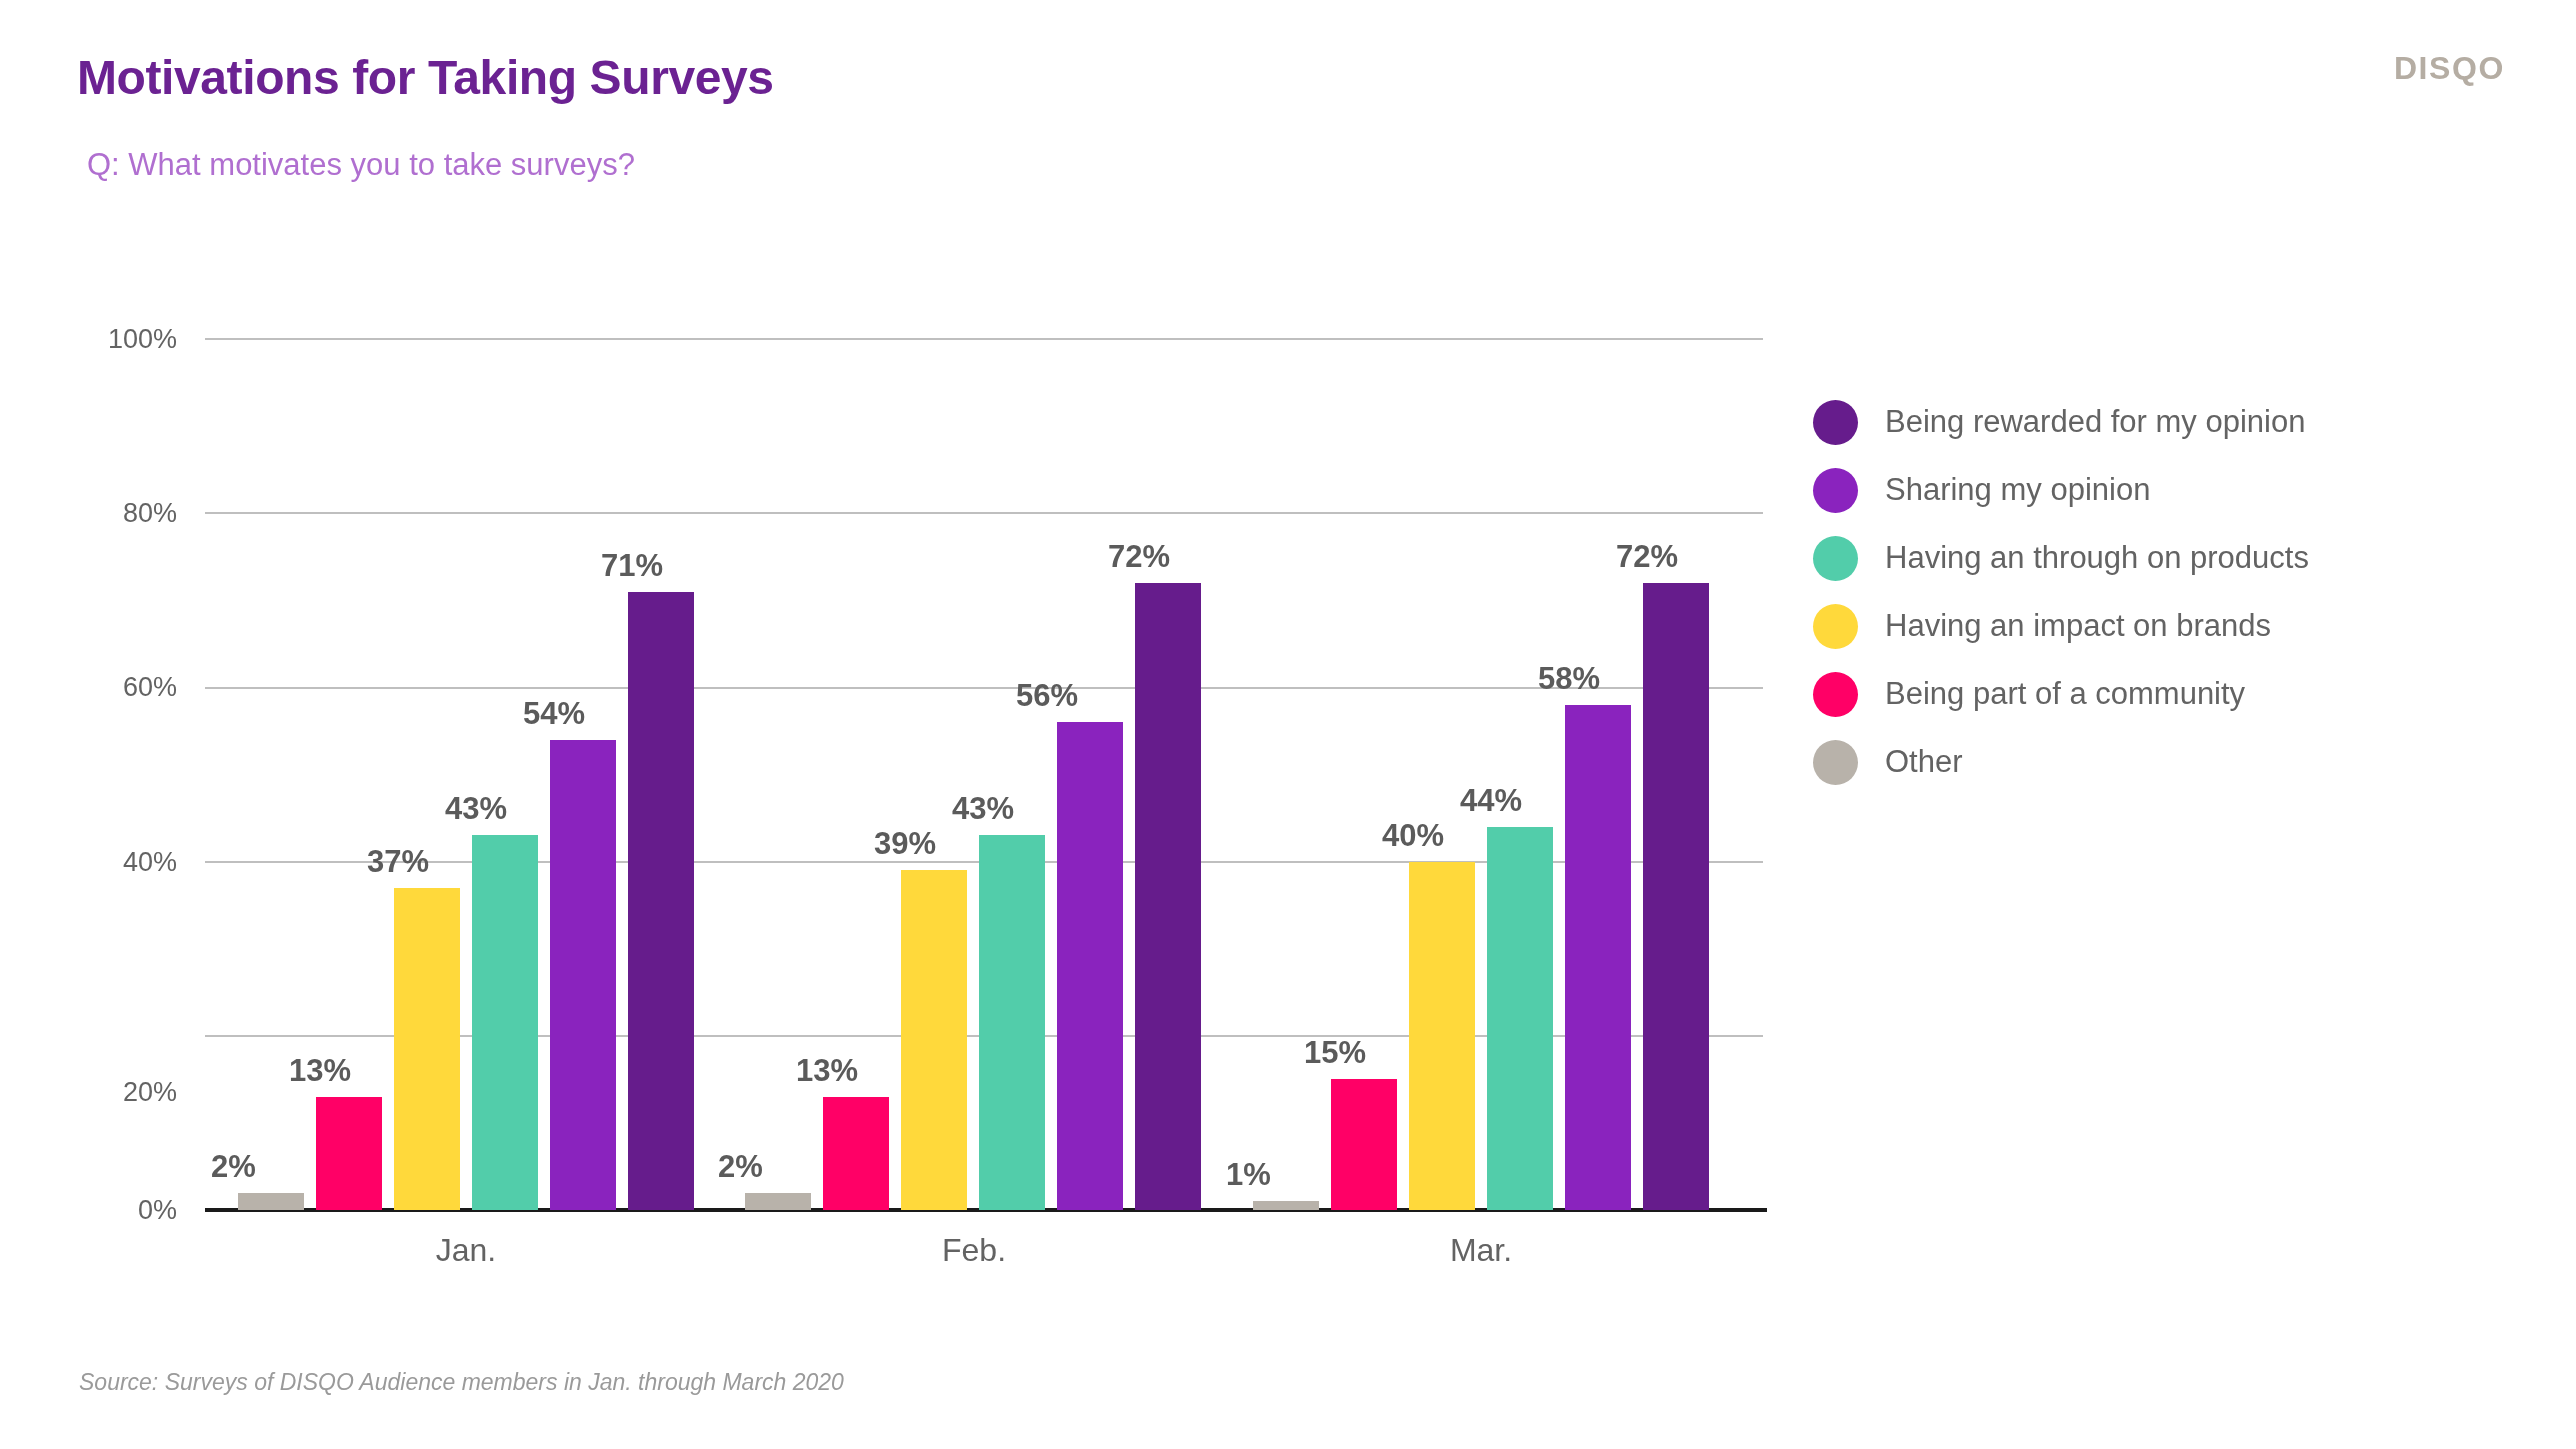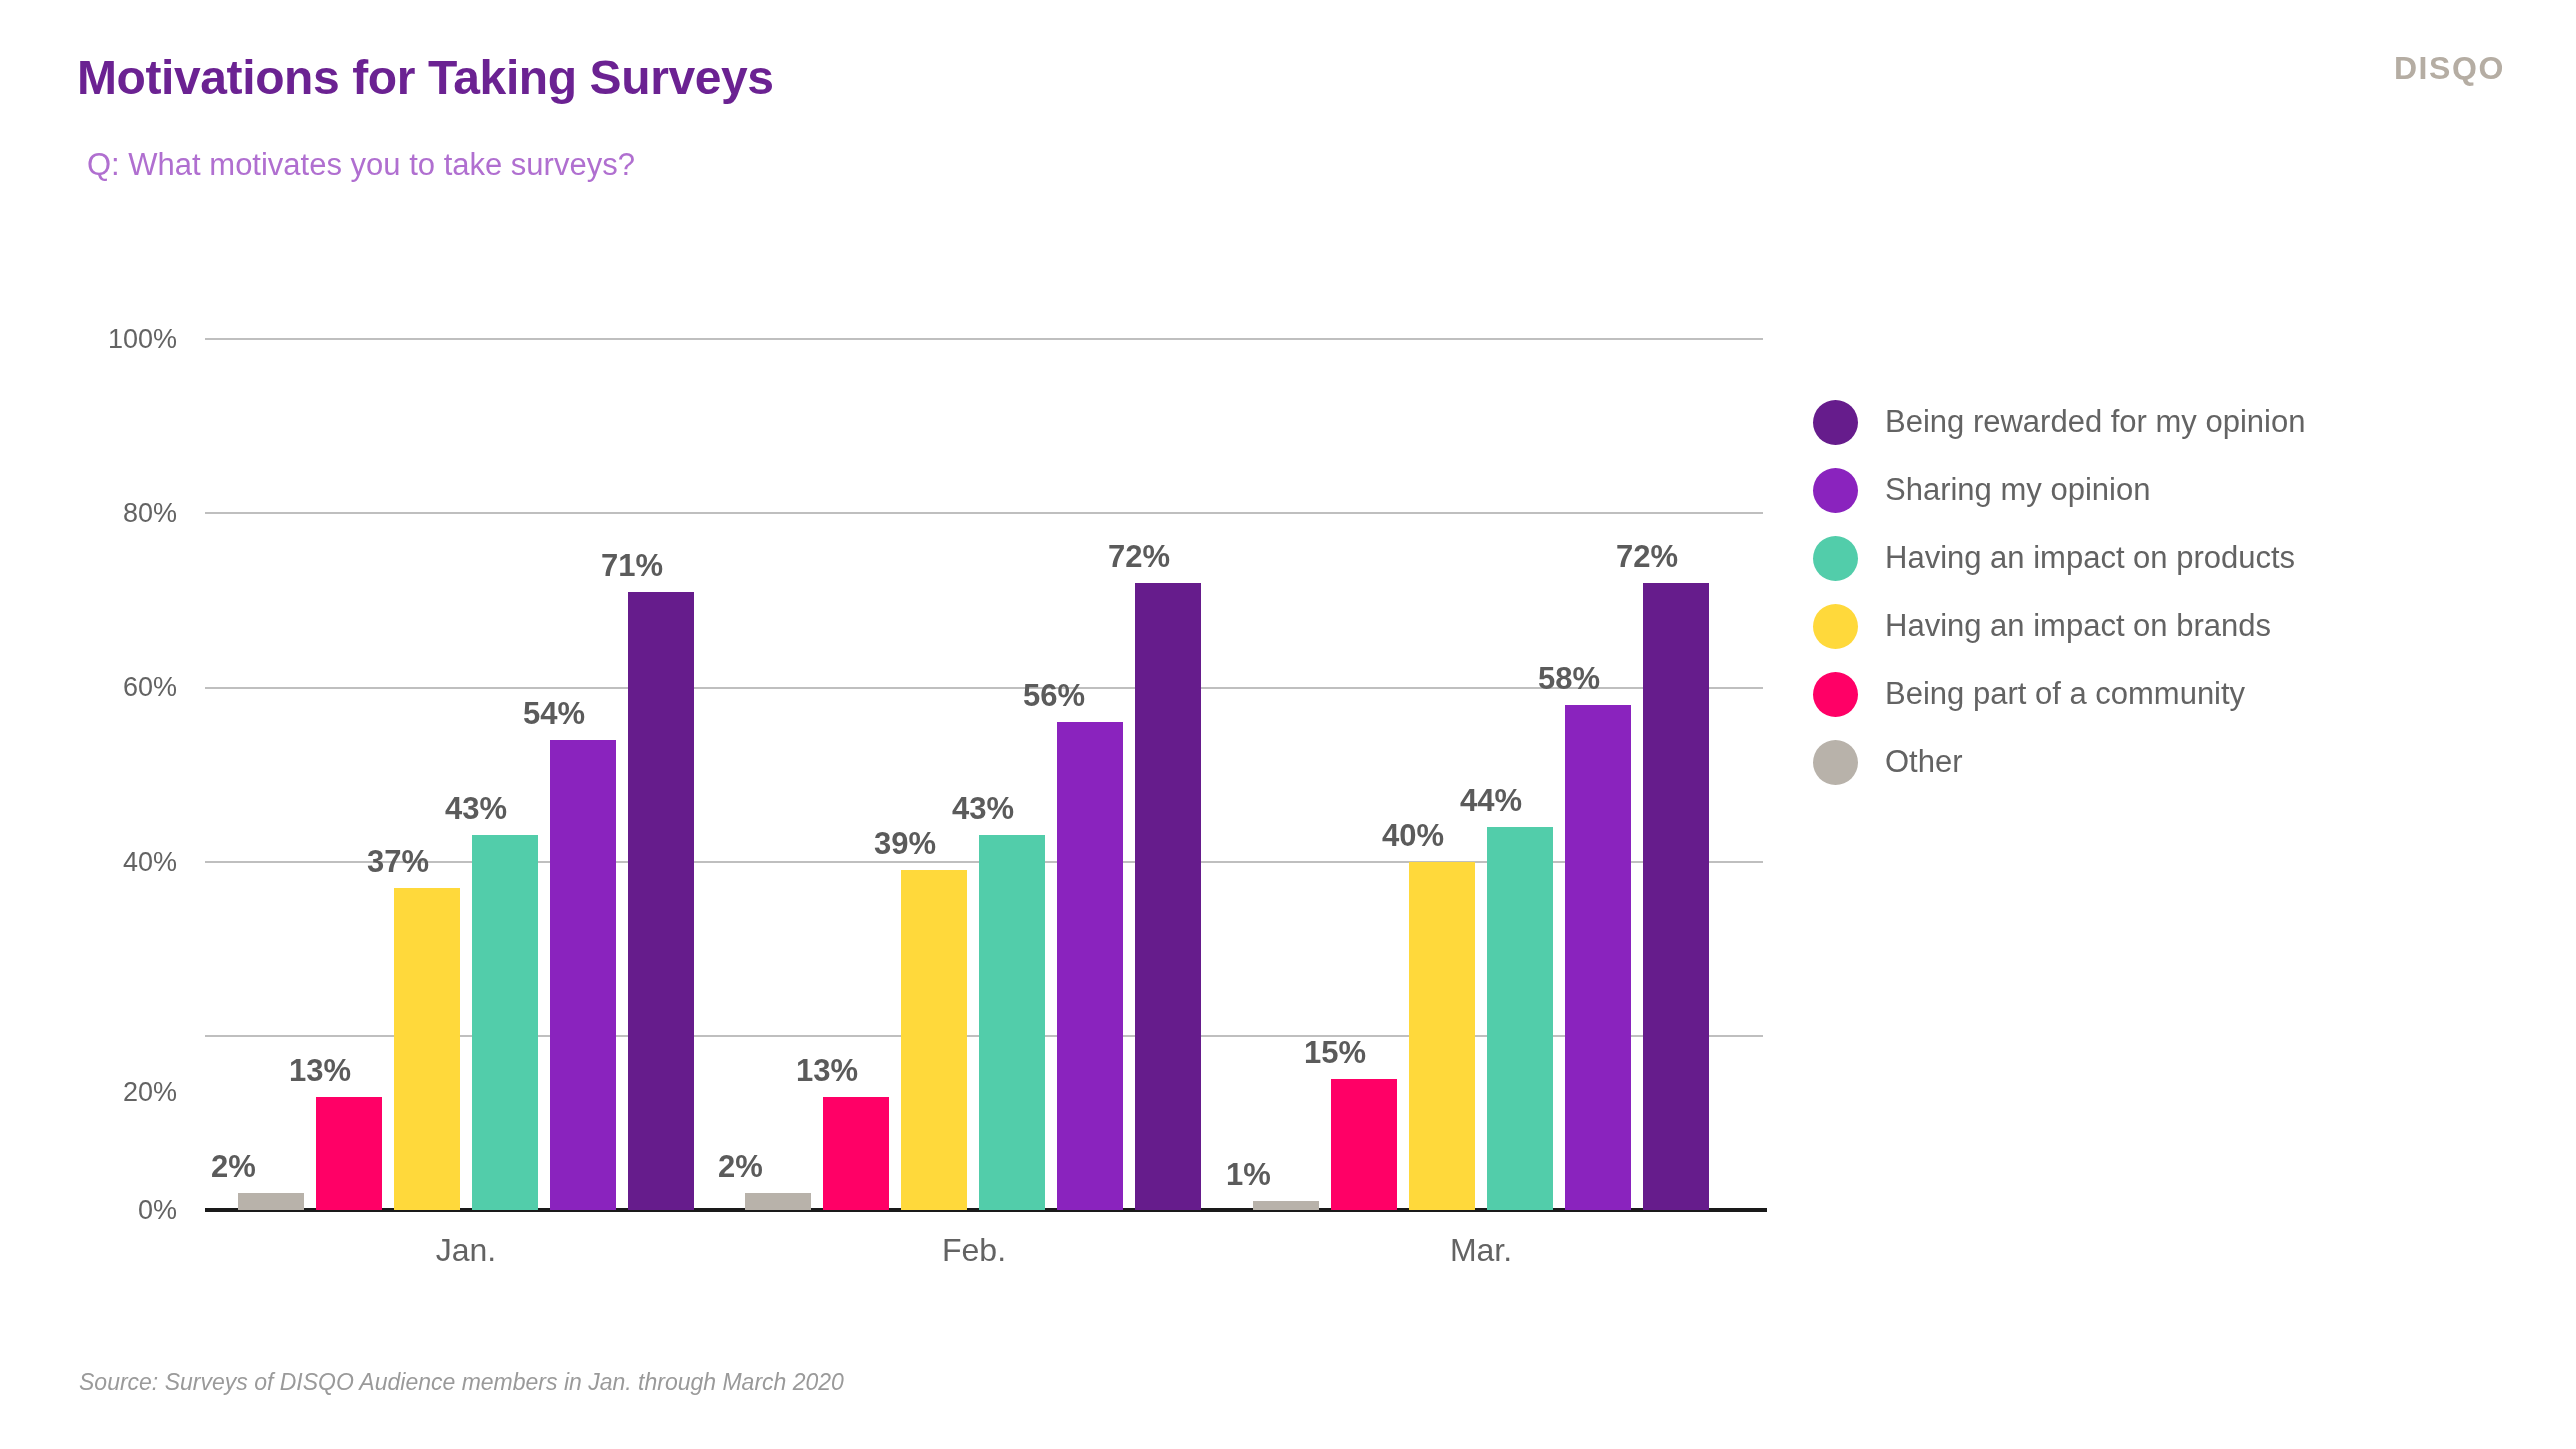--- a/index.html
+++ b/index.html
@@ -150,21 +150,21 @@
       <div class="group" style="left: 745px; width: 456px; top: 0px; height: 1210px; position: absolute;">
         <div class="bar" title="Other 2%" style="left: 0px; height: 17.4px; background: rgb(184, 178, 170);"></div>
         <div class="bar-label" style="left: -27px; bottom: 25.5px; color: rgb(91, 91, 91);">2%</div>
         <div class="bar" title="Being part of a community 13%" style="left: 78px; height: 113px; background: rgb(255, 0, 102);"></div>
         <div class="bar-label" style="left: 51px; bottom: 121px; color: rgb(91, 91, 91);">13%</div>
         <div class="bar" title="Having an impact on brands 39%" style="left: 156px; height: 340px; background: rgb(255, 217, 59);"></div>
         <div class="bar-label" style="left: 129px; bottom: 348px; color: rgb(91, 91, 91);">39%</div>
         <div class="bar" title="Having an impact on products 43%" style="left: 234px; height: 375px; background: rgb(82, 205, 170);"></div>
         <div class="bar-label" style="left: 207px; bottom: 383px; color: rgb(91, 91, 91);">43%</div>
         <div class="bar" title="Sharing my opinion 56%" style="left: 312px; height: 488px; background: rgb(138, 35, 190);"></div>
-        <div class="bar-label" style="left: 278px; bottom: 496px; color: rgb(91, 91, 91);">56%</div>
+        <div class="bar-label" style="left: 271px; bottom: 496px; color: rgb(91, 91, 91);">56%</div>
         <div class="bar" title="Being rewarded for my opinion 72%" style="left: 390px; height: 627px; background: rgb(102, 28, 140);"></div>
         <div class="bar-label" style="left: 363px; bottom: 635px; color: rgb(91, 91, 91);">72%</div>
       </div>
       <div class="group" style="left: 1253px; width: 456px; top: 0px; height: 1210px; position: absolute;">
         <div class="bar" title="Other 1%" style="left: 0px; height: 8.7px; background: rgb(184, 178, 170);"></div>
         <div class="bar-label" style="left: -27px; bottom: 17px; color: rgb(91, 91, 91);">1%</div>
         <div class="bar" title="Being part of a community 15%" style="left: 78px; height: 131px; background: rgb(255, 0, 102);"></div>
         <div class="bar-label" style="left: 51px; bottom: 139px; color: rgb(91, 91, 91);">15%</div>
         <div class="bar" title="Having an impact on brands 40%" style="left: 156px; height: 348px; background: rgb(255, 217, 59);"></div>
         <div class="bar-label" style="left: 129px; bottom: 356px; color: rgb(91, 91, 91);">40%</div>
@@ -187,21 +187,21 @@
     <div class="legend-item">
       <span class="legend-dot" style="background: rgb(102, 28, 140);"></span>
       <span class="legend-label">Being rewarded for my opinion</span>
     </div>
     <div class="legend-item">
       <span class="legend-dot" style="background: rgb(138, 35, 190);"></span>
       <span class="legend-label">Sharing my opinion</span>
     </div>
     <div class="legend-item">
       <span class="legend-dot" style="background: rgb(82, 205, 170);"></span>
-      <span class="legend-label">Having an impact on products</span>
+      <span class="legend-label">Having an through on products</span>
     </div>
     <div class="legend-item">
       <span class="legend-dot" style="background: rgb(255, 217, 59);"></span>
       <span class="legend-label">Having an impact on brands</span>
     </div>
     <div class="legend-item">
       <span class="legend-dot" style="background: rgb(255, 0, 102);"></span>
       <span class="legend-label">Being part of a community</span>
     </div>
     <div class="legend-item">

